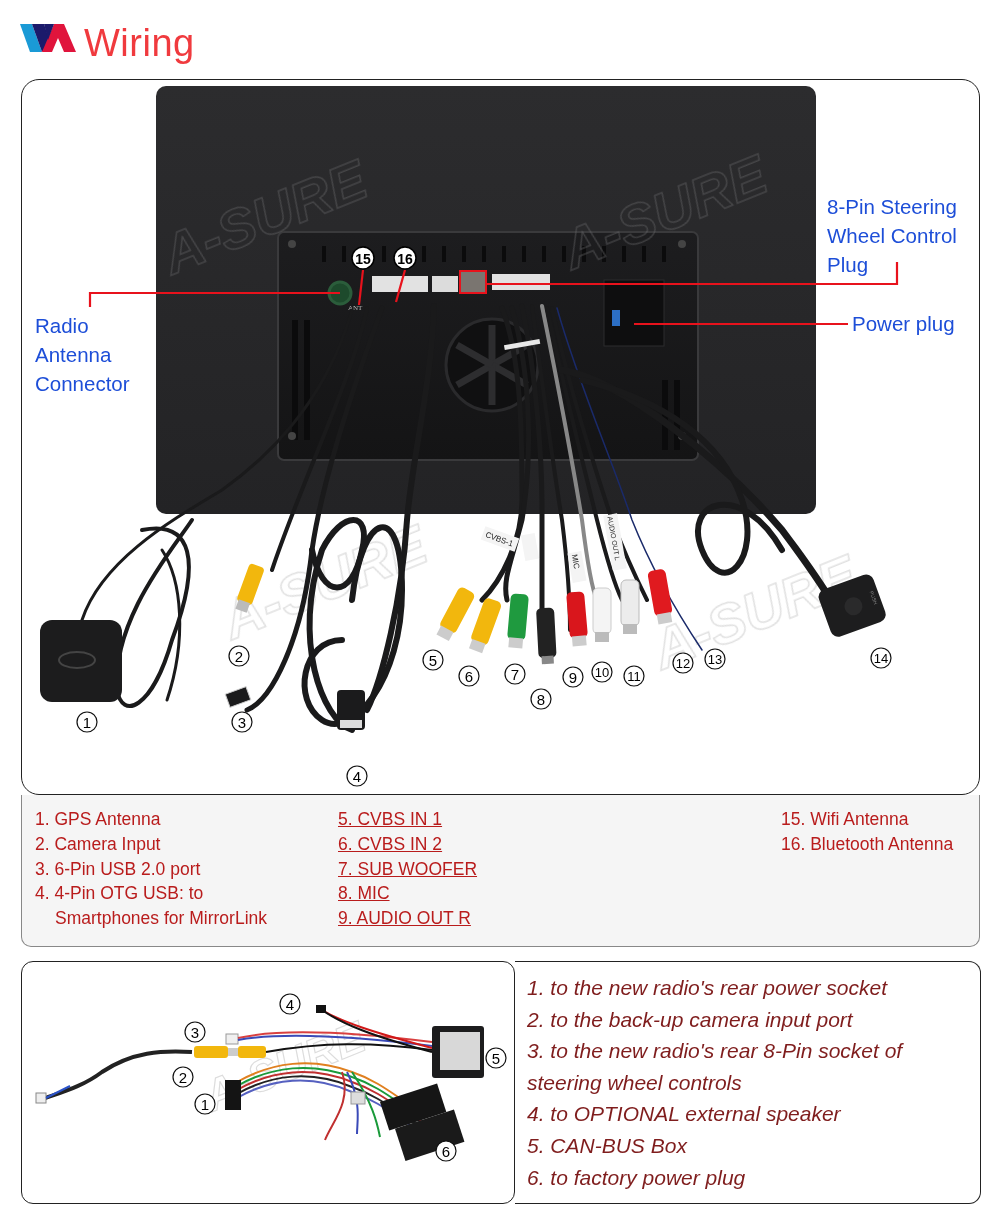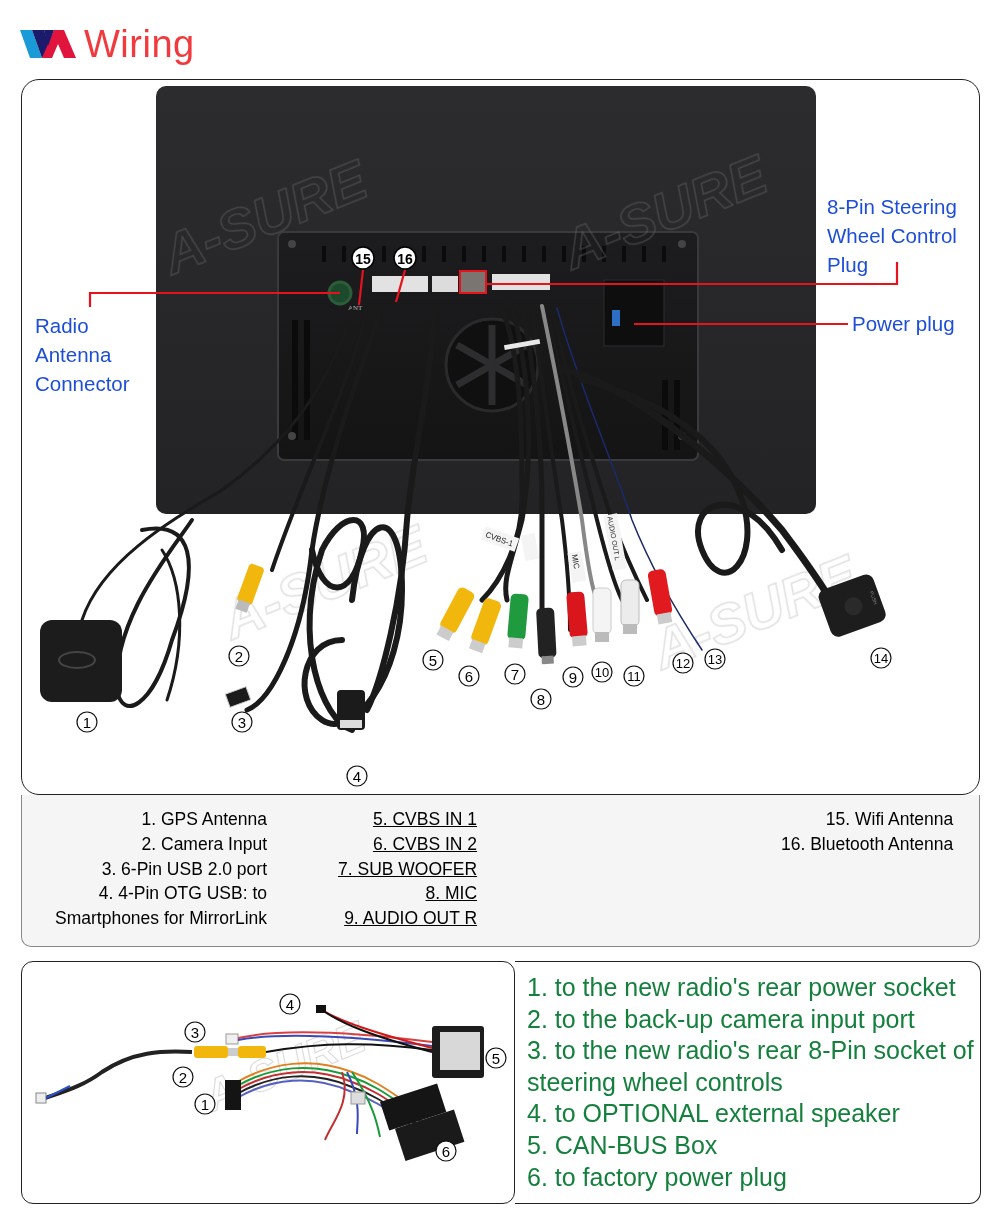--- a/index.html
+++ b/index.html
@@ -1,47 +1,47 @@
 <!DOCTYPE html>
 <html><head>
 <meta charset="utf-8">
 <style>
   * { box-sizing: border-box; margin: 0; padding: 0; }
   html, body { width: 1000px; height: 1227px; background: #ffffff; overflow: hidden; }
   body { position: relative; font-family: "Liberation Sans", sans-serif; color: #111; }
 
   
-  .header { position: absolute; left: 20px; top: 22px; height: 44px; display: flex; align-items: center; }
+  .header { position: absolute; left: 20px; top: 22px; height: 44px; display: flex; }
   .logo { width: 56px; height: 32px; margin-right: 8px; }
   .title { font-size: 38px; color: #f03a3e; font-family: "Liberation Sans", sans-serif; letter-spacing: 0.5px; }
 
   
   .main-panel { position: absolute; left: 21px; top: 79px; width: 959px; height: 716px;
     border: 1.5px solid #222; border-radius: 18px; background: #fff; overflow: hidden; }
   .diagram-svg { position: absolute; left: 0; top: 0; width: 959px; height: 716px; }
 
   .callout-label { position: absolute; font-size: 20.5px; line-height: 29px; color: #1d4ed8; }
 
   .num-badge { font-family: "Liberation Sans", sans-serif; font-size: 15px; }
 
   
   .legend-panel { position: absolute; left: 21px; top: 795px; width: 959px; height: 152px;
     background: #f5f5f5; border: 1.2px solid #888; border-top: none; border-radius: 0 0 10px 10px; }
-  .legend-col { position: absolute; top: 12px; font-size: 17.5px; line-height: 24.8px; color: #000000; text-align: right; }
+  .legend-col { position: absolute; top: 12px; font-size: 17.5px; line-height: 24.8px; color: #b91c1c; }
   .legend-col div { white-space: nowrap; }
   .legend-col .indent { padding-left: 20px; }
 
   
   .harness-panel { position: absolute; left: 21px; top: 961px; width: 494px; height: 243px;
     border: 1.2px solid #222; border-radius: 12px; background: #fff; overflow: hidden; }
   .harness-svg { position: absolute; left: 0; top: 0; width: 494px; height: 243px; }
 
   .harness-text-panel { position: absolute; left: 515px; top: 961px; width: 466px; height: 243px;
     border: 1.2px solid #222; border-left: none; border-radius: 0 12px 12px 0; background: #fff; }
-  .harness-list { position: absolute; left: 12px; top: 10px; font-size: 25px; line-height: 31.6px; color: #15803d; }
+  .harness-list { position: absolute; left: 12px; top: 10px; font-size: 21px; line-height: 31.6px; color: #7f1d1d; font-style: italic; }
   .harness-list div { white-space: nowrap; }
 </style>
 </head>
 <body>
 
 <div class="header">
   <svg class="logo" viewBox="0 0 56 32">
     <polygon points="0,2 12,2 22,30 10,30" fill="#1a9ad6"></polygon>
     <polygon points="12,2 24,2 30,20 22,30" fill="#1b1a6b"></polygon>
     <polygon points="22,30 34,2 44,2 56,30 44,30 38,16 32,30" fill="#e0143c"></polygon>

